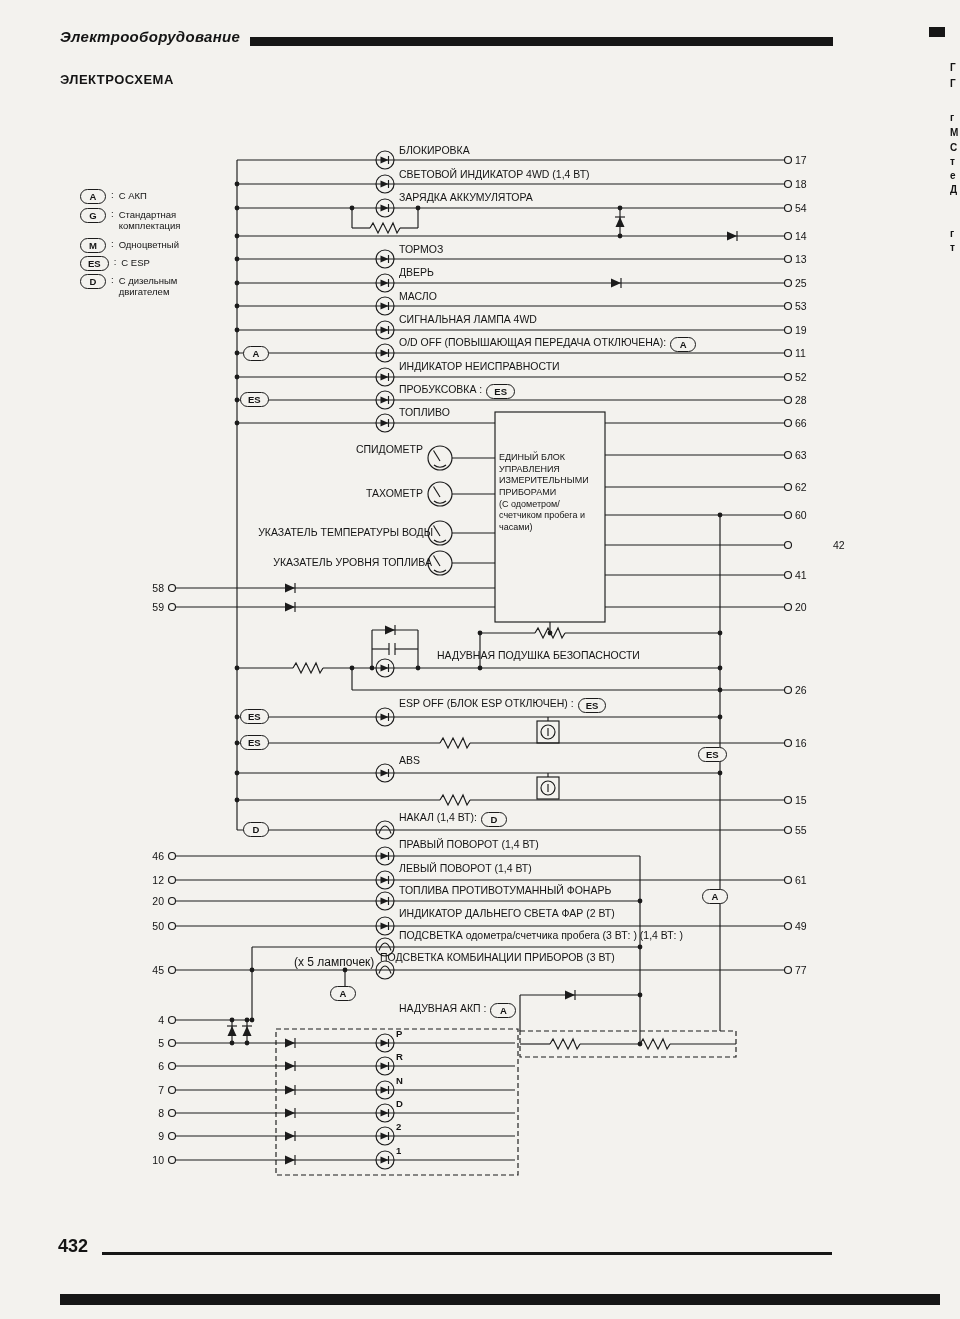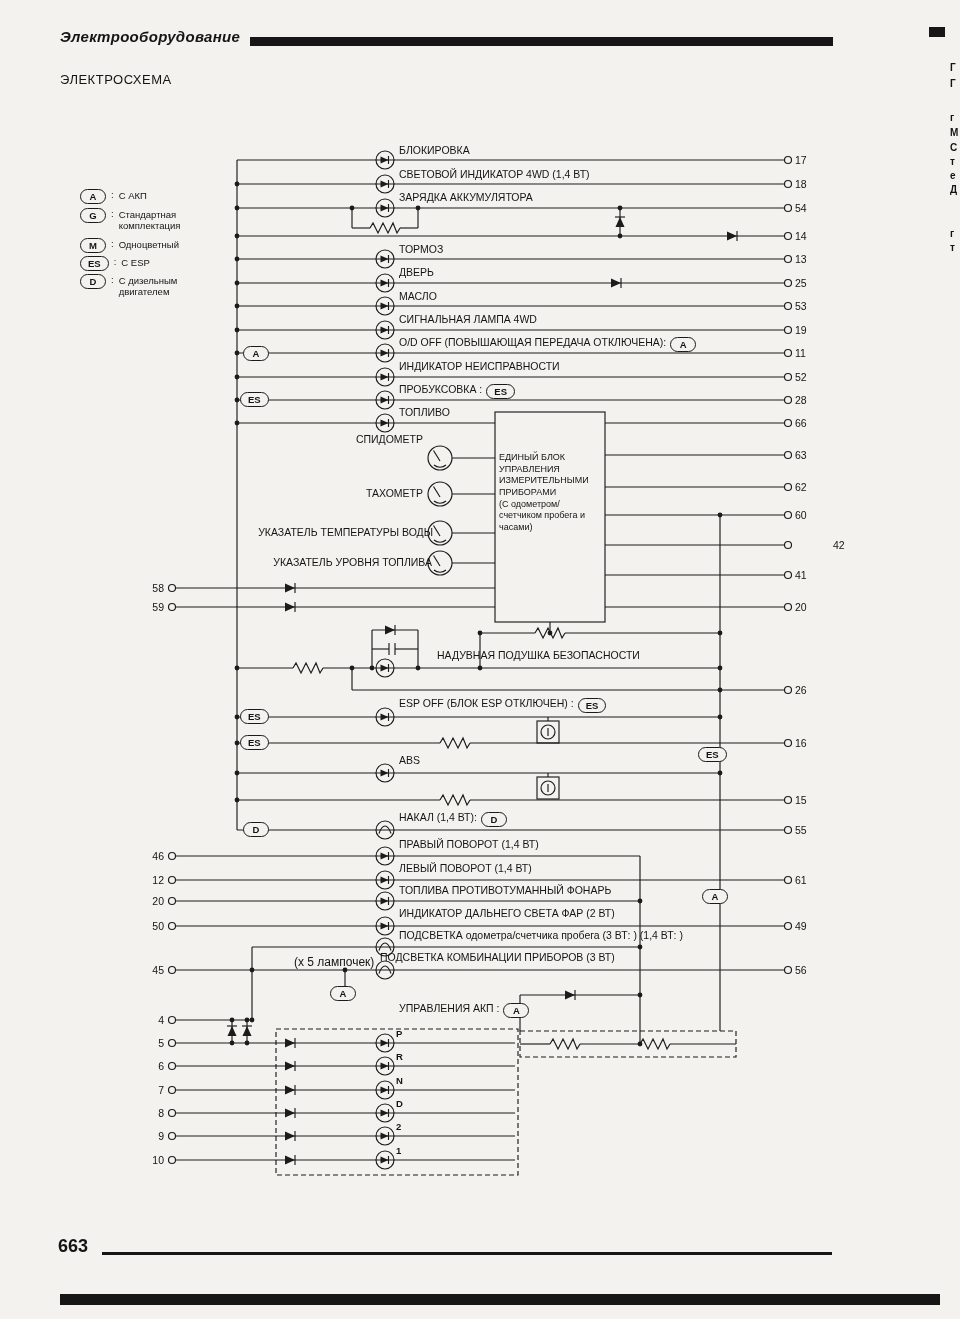--- a/index.html
+++ b/index.html
@@ -5,21 +5,21 @@
   html,body{margin:0;padding:0;}
   body{
     width:960px;height:1319px;position:relative;overflow:hidden;
     background:#f3f2ee;color:#141414;
     font-family:"Liberation Sans",sans-serif;
   }
   .abs{position:absolute;}
   .hdr-text{position:absolute;left:60px;top:28px;font-size:15px;font-weight:bold;font-style:italic;letter-spacing:.3px;}
   .hdr-bar{position:absolute;left:250px;top:37px;width:583px;height:9px;background:#161616;}
   .corner-square{position:absolute;left:929px;top:27px;width:16px;height:10px;background:#161616;}
-  .page-title{position:absolute;left:60px;top:72px;font-size:13px;font-weight:normal;letter-spacing:.5px;}
+  .page-title{position:absolute;left:60px;top:72px;font-size:13px;font-weight:bold;letter-spacing:.5px;}
   .legend-row{position:absolute;display:flex;align-items:flex-start;gap:5px;font-size:9.5px;}
   .legend-label{white-space:pre-line;line-height:1.2;padding-top:1px;}
   .pill{
     display:inline-block;border:1.3px solid #1b1b1b;border-radius:10px;
     padding:0 7px;font-size:9.5px;line-height:13px;font-weight:bold;
     background:#f3f2ee;text-align:center;min-width:10px;
   }
   .lbl{position:absolute;font-size:10.5px;white-space:nowrap;line-height:13px;}
   .lbl .pill{margin-left:4px;vertical-align:-2px;}
   .lbl-r{text-align:right;}
@@ -385,21 +385,21 @@
 <div class="lbl" style="left:399px;top:290px">МАСЛО</div>
 <div class="lbl" style="left:399px;top:313px">СИГНАЛЬНАЯ ЛАМПА 4WD</div>
 <div class="lbl" style="left:399px;top:336px">
   <span>O/D OFF (ПОВЫШАЮЩАЯ ПЕРЕДАЧА ОТКЛЮЧЕНА):</span><span class="pill">A</span>
 </div>
 <div class="lbl" style="left:399px;top:360px">ИНДИКАТОР НЕИСПРАВНОСТИ</div>
 <div class="lbl" style="left:399px;top:383px">
   <span>ПРОБУКСОВКА :</span><span class="pill">ES</span>
 </div>
 <div class="lbl" style="left:399px;top:406px">ТОПЛИВО</div>
-<div class="lbl lbl-r" style="left:338px;top:433px;width:85px">СПИДОМЕТР</div>
+<div class="lbl lbl-r" style="left:338px;top:443px;width:85px">СПИДОМЕТР</div>
 <div class="lbl lbl-r" style="left:338px;top:487px;width:85px">ТАХОМЕТР</div>
 <div class="lbl lbl-r" style="left:243px;top:526px;width:190px">УКАЗАТЕЛЬ ТЕМПЕРАТУРЫ ВОДЫ</div>
 <div class="lbl lbl-r" style="left:252px;top:556px;width:180px">УКАЗАТЕЛЬ УРОВНЯ ТОПЛИВА</div>
 <div class="block-text">ЕДИНЫЙ БЛОК
 УПРАВЛЕНИЯ
 ИЗМЕРИТЕЛЬНЫМИ
 ПРИБОРАМИ
 (С одометром/
 счетчиком пробега и
 часами)</div>
@@ -412,21 +412,21 @@
   <span>НАКАЛ (1,4 ВТ):</span><span class="pill">D</span>
 </div>
 <div class="lbl" style="left:399px;top:838px">ПРАВЫЙ ПОВОРОТ (1,4 ВТ)</div>
 <div class="lbl" style="left:399px;top:862px">ЛЕВЫЙ ПОВОРОТ (1,4 ВТ)</div>
 <div class="lbl" style="left:399px;top:884px">ТОПЛИВА ПРОТИВОТУМАННЫЙ ФОНАРЬ</div>
 <div class="lbl" style="left:399px;top:907px">ИНДИКАТОР ДАЛЬНЕГО СВЕТА ФАР (2 ВТ)</div>
 <div class="lbl" style="left:399px;top:929px">ПОДСВЕТКА одометра/счетчика пробега (3 ВТ: ) (1,4 ВТ: )</div>
 <div class="lbl" style="left:380px;top:951px">ПОДСВЕТКА КОМБИНАЦИИ ПРИБОРОВ (3 ВТ)</div>
 <div class="note" style="left:294px;top:955px">(х 5 лампочек)</div>
 <div class="lbl" style="left:399px;top:1002px">
-  <span>УПРАВЛЕНИЯ АКП :</span><span class="pill">A</span>
+  <span>НАДУВНАЯ АКП :</span><span class="pill">A</span>
 </div>
 
 <div class="gear" style="left:396px;top:1028px">P</div>
 <div class="gear" style="left:396px;top:1051px">R</div>
 <div class="gear" style="left:396px;top:1075px">N</div>
 <div class="gear" style="left:396px;top:1098px">D</div>
 <div class="gear" style="left:396px;top:1121px">2</div>
 <div class="gear" style="left:396px;top:1145px">1</div>
 
 <span class="pill abs" style="left:243px;top:346px">A</span>
@@ -455,21 +455,21 @@
 <div class="tnum" style="left:795px;top:508px">60</div>
 <div class="tnum" style="left:833px;top:538px">42</div>
 <div class="tnum" style="left:795px;top:568px">41</div>
 <div class="tnum" style="left:795px;top:600px">20</div>
 <div class="tnum" style="left:795px;top:683px">26</div>
 <div class="tnum" style="left:795px;top:736px">16</div>
 <div class="tnum" style="left:795px;top:793px">15</div>
 <div class="tnum" style="left:795px;top:823px">55</div>
 <div class="tnum" style="left:795px;top:873px">61</div>
 <div class="tnum" style="left:795px;top:919px">49</div>
-<div class="tnum" style="left:795px;top:963px">56</div>
+<div class="tnum" style="left:795px;top:963px">77</div>
 
 <div class="tnum left" style="left:136px;top:581px">58</div>
 <div class="tnum left" style="left:136px;top:600px">59</div>
 <div class="tnum left" style="left:136px;top:849px">46</div>
 <div class="tnum left" style="left:136px;top:873px">12</div>
 <div class="tnum left" style="left:136px;top:894px">20</div>
 <div class="tnum left" style="left:136px;top:919px">50</div>
 <div class="tnum left" style="left:136px;top:963px">45</div>
 <div class="tnum left" style="left:136px;top:1013px">4</div>
 <div class="tnum left" style="left:136px;top:1036px">5</div>
@@ -483,15 +483,15 @@
 <div class="edge-letter" style="top:78px">Г</div>
 <div class="edge-letter" style="top:112px">г</div>
 <div class="edge-letter" style="top:127px">М</div>
 <div class="edge-letter" style="top:142px">С</div>
 <div class="edge-letter" style="top:156px">т</div>
 <div class="edge-letter" style="top:170px">е</div>
 <div class="edge-letter" style="top:184px">Д</div>
 <div class="edge-letter" style="top:228px">г</div>
 <div class="edge-letter" style="top:242px">т</div>
 
-<div class="page-num">663</div>
+<div class="page-num">432</div>
 <div class="footer-line"></div>
 <div class="footer-bar"></div>
 
 </body></html>

